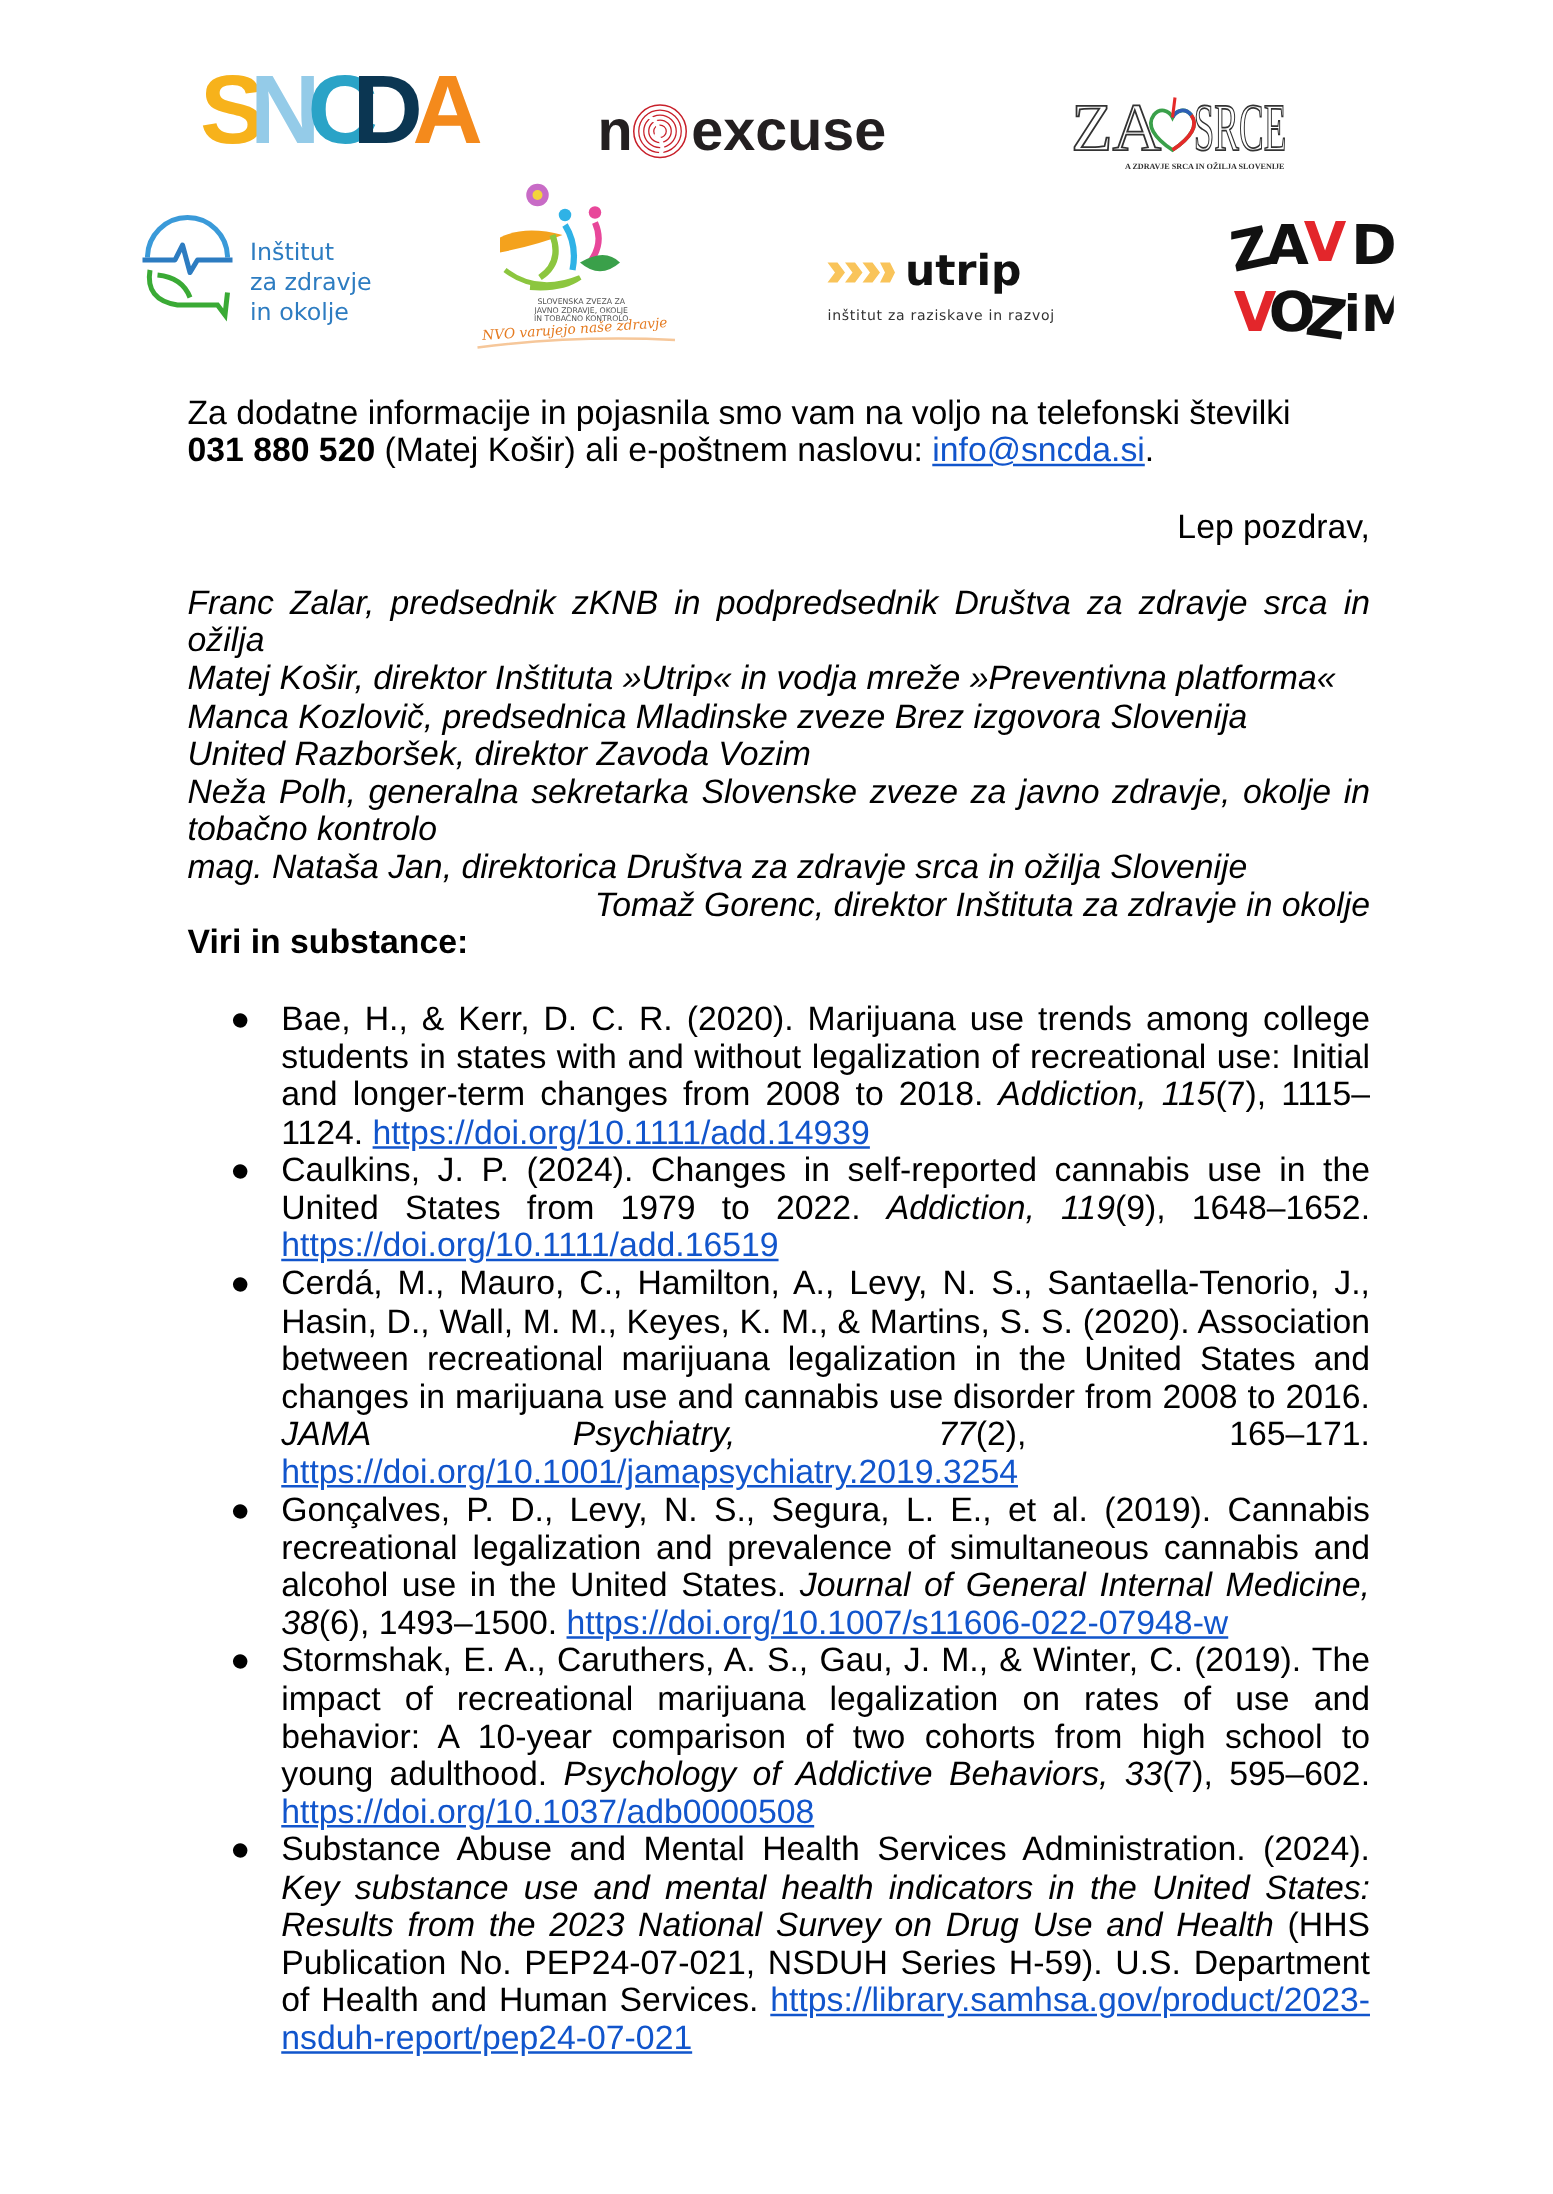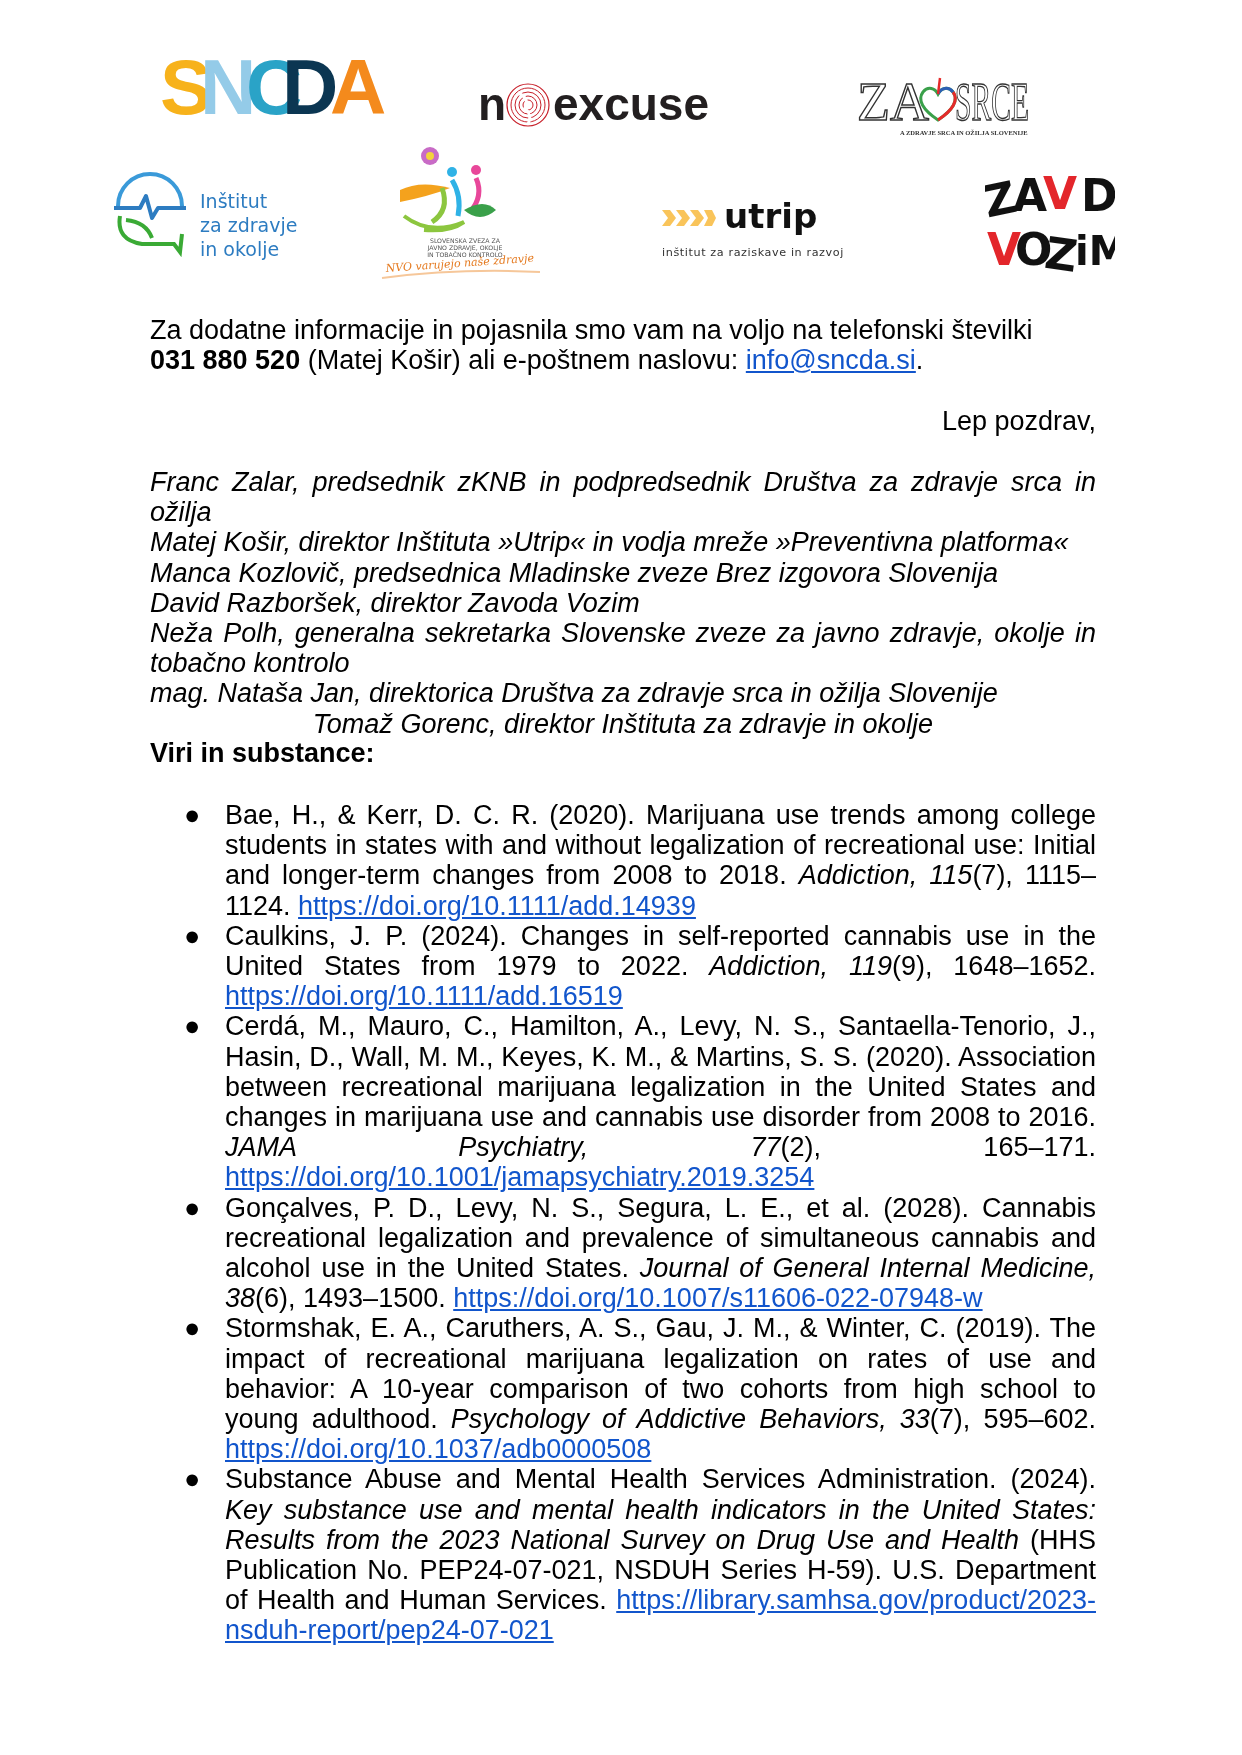--- a/index.html
+++ b/index.html
@@ -128,24 +128,24 @@
 </div>
 
 <div class="page-text" style="top:406px;text-align:right;">
   <p>Lep pozdrav,</p>
 </div>
 
 <div class="page-text it justify" style="top:467px;">
   <p>Franc Zalar, predsednik zKNB in podpredsednik Društva za zdravje srca in ožilja</p>
   <p>Matej Košir, direktor Inštituta »Utrip« in vodja mreže »Preventivna platforma«</p>
   <p>Manca Kozlovič, predsednica Mladinske zveze Brez izgovora Slovenija</p>
-  <p>David Razboršek, direktor Zavoda Vozim</p>
+  <p>United Razboršek, direktor Zavoda Vozim</p>
   <p>Neža Polh, generalna sekretarka Slovenske zveze za javno zdravje, okolje in tobačno kontrolo</p>
   <p>mag. Nataša Jan, direktorica Društva za zdravje srca in ožilja Slovenije</p>
-  <p style="text-align:center;">Tomaž Gorenc, direktor Inštituta za zdravje in okolje</p>
+  <p style="text-align:right;">Tomaž Gorenc, direktor Inštituta za zdravje in okolje</p>
 </div>
 
 <div class="page-text" style="top:738px;">
   <p class="bold">Viri in substance:</p>
 </div>
 
 <div class="page-text" style="top:800px;">
   <ul class="refs">
     <li>
       <span class="bullet">●</span>
@@ -156,21 +156,21 @@
       <span class="bullet">●</span>
       <span>Caulkins, J. P. (2024). Changes in self-reported cannabis use in the United States from 1979 to 2022. </span><span class="it">Addiction, </span><span class="it">119</span><span>(9), 1648–1652. </span><a class="link">https://doi.org/10.1111/add.16519</a>
     </li>
     <li>
       <span class="bullet">●</span>
       <span>Cerdá, M., Mauro, C., Hamilton, A., Levy, N. S., Santaella-Tenorio, J., Hasin, D., Wall, M. M., Keyes, K. M., &amp; Martins, S. S. (2020). Association between recreational marijuana legalization in the United States and changes in marijuana use and cannabis use disorder from 2008 to 2016. </span><span class="it">JAMA Psychiatry, </span><span class="it">77</span><span>(2), 165–171.</span>
       <a class="link">https://doi.org/10.1001/jamapsychiatry.2019.3254</a>
     </li>
     <li>
       <span class="bullet">●</span>
-      <span>Gonçalves, P. D., Levy, N. S., Segura, L. E., et al. (2028). Cannabis recreational legalization and prevalence of simultaneous cannabis and alcohol use in the United States. </span><span class="it">Journal of General Internal Medicine, </span><span class="it">38</span><span>(6), 1493–1500.</span>
+      <span>Gonçalves, P. D., Levy, N. S., Segura, L. E., et al. (2019). Cannabis recreational legalization and prevalence of simultaneous cannabis and alcohol use in the United States. </span><span class="it">Journal of General Internal Medicine, </span><span class="it">38</span><span>(6), 1493–1500.</span>
       <a class="link">https://doi.org/10.1007/s11606-022-07948-w</a>
     </li>
     <li>
       <span class="bullet">●</span>
       <span>Stormshak, E. A., Caruthers, A. S., Gau, J. M., &amp; Winter, C. (2019). The impact of recreational marijuana legalization on rates of use and behavior: A 10-year comparison of two cohorts from high school to young adulthood. </span><span class="it">Psychology of Addictive Behaviors, </span><span class="it">33</span><span>(7), 595–602. </span><a class="link">https://doi.org/10.1037/adb0000508</a>
     </li>
     <li>
       <span class="bullet">●</span>
       <span>Substance Abuse and Mental Health Services Administration. (2024). </span><span class="it">Key substance use and mental health indicators in the United States: Results from the 2023 National Survey on Drug Use and Health</span><span> (HHS Publication No. PEP24-07-021, NSDUH Series H-59). U.S. Department of Health and Human Services.</span>
       <a class="link">https://library.samhsa.gov/product/2023-nsduh-report/pep24-07-021</a>

